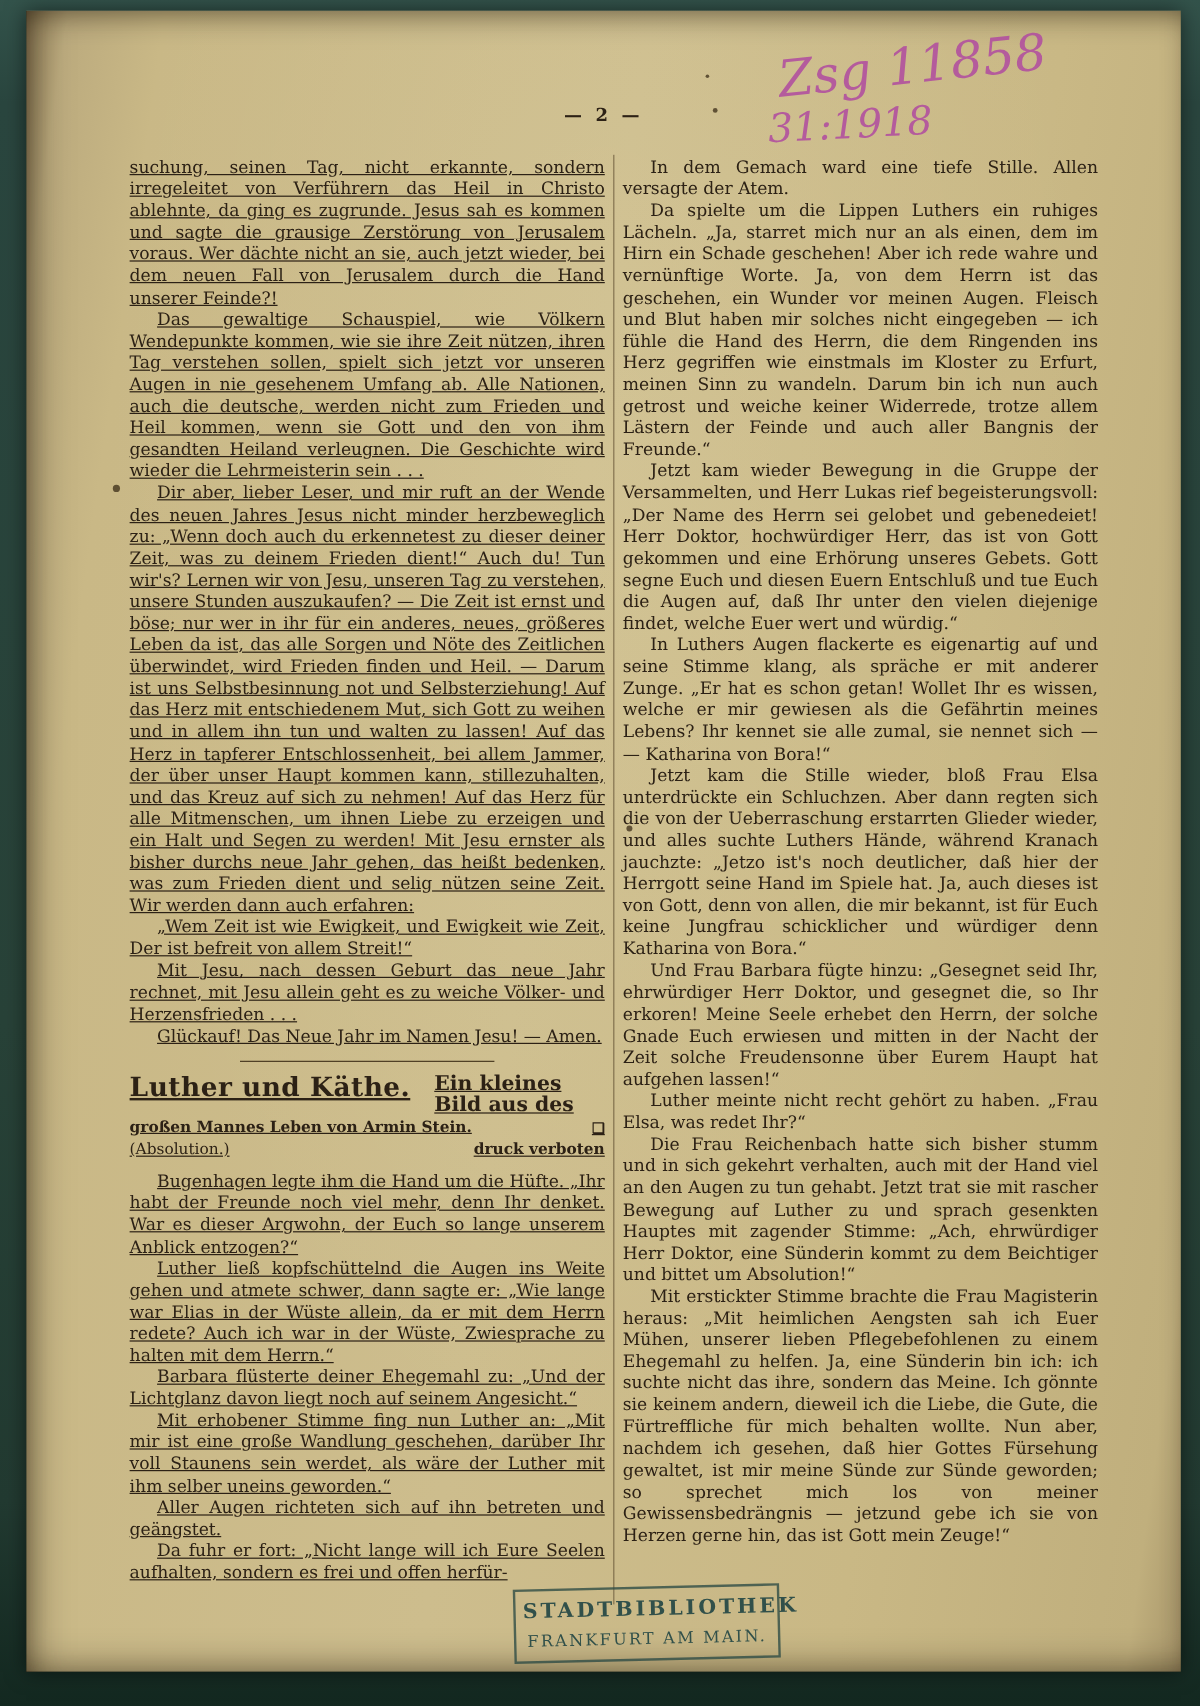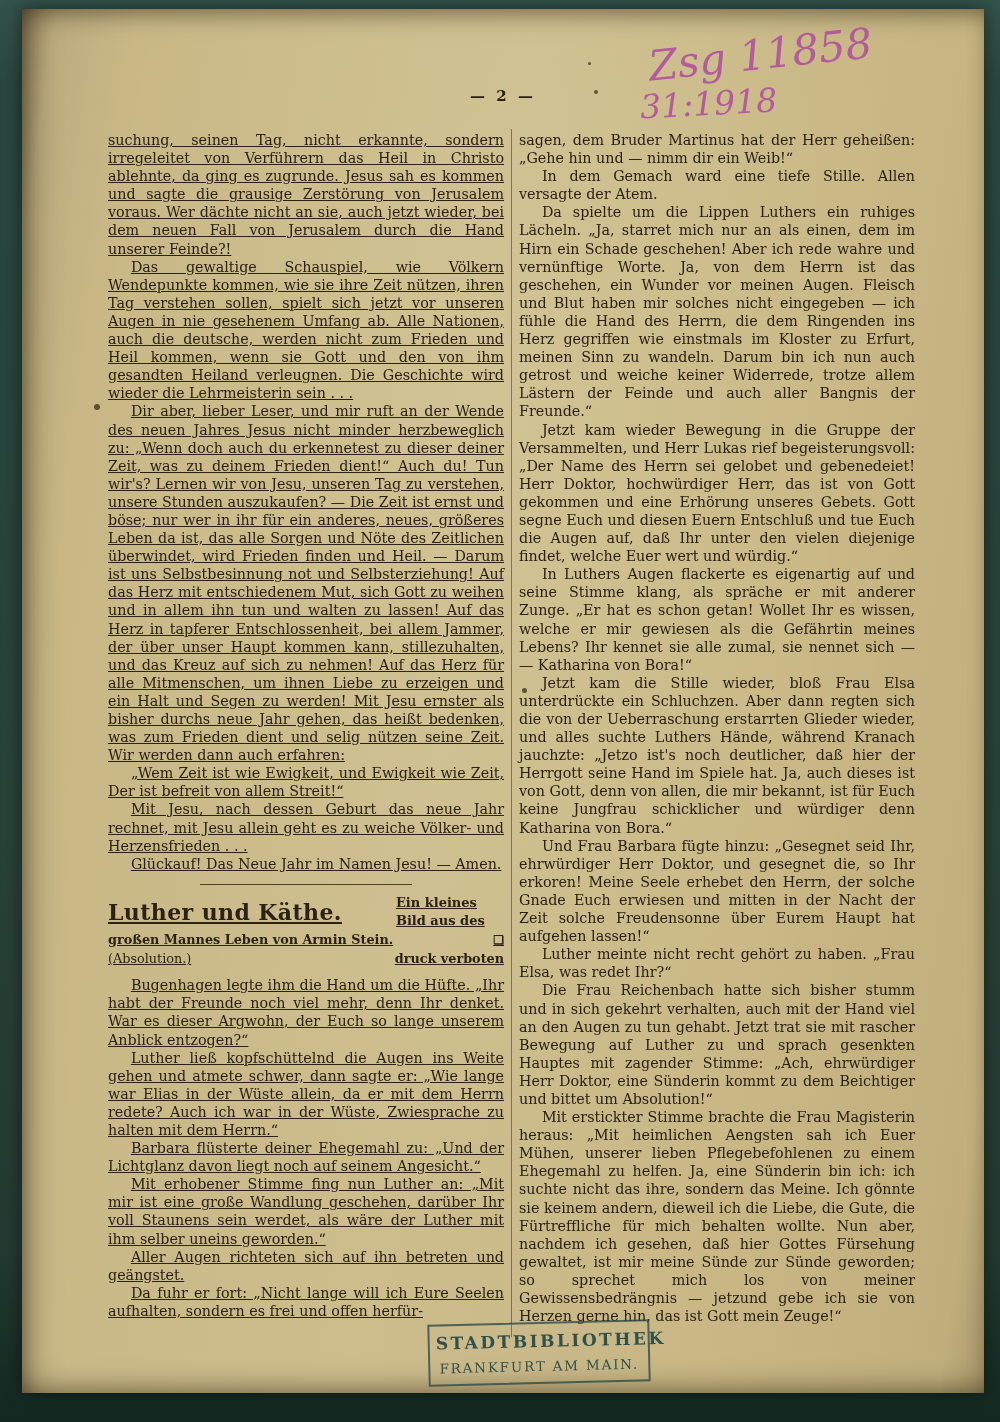--- a/index.html
+++ b/index.html
@@ -43,23 +43,23 @@
   }
   .para { margin:0; text-indent:1.6em; }
   .noindent { text-indent:0; }
   .verse { text-indent:1.6em; }
 
   .section-rule {
     width:212px; height:0; border-top:1.5px solid rgba(58,42,20,0.85);
     margin:11px auto 9px auto;
   }
   .article-header { margin:0 0 8px 0; text-align:left; }
-  .ah-line1 { display:flex; align-items:center; gap:10px; }
+  .ah-line1 { display:flex; align-items:flex-start; gap:20px; }
   .ah-title { font-size:22px; line-height:24px; font-weight:bold; letter-spacing:0.4px; white-space:nowrap; }
-  .ah-byline1 { font-size:13px; font-weight:600;margin-left:44px; }
+  .ah-byline1 { font-size:17px; font-weight:600; }
   .ah-line2 { display:flex; justify-content:space-between; align-items:flex-start; font-size:12.8px; font-weight:600; margin-top:1px; }
   .ah-marker { font-size:12px; }
   .ah-line3 { display:flex; justify-content:space-between; align-items:baseline; font-size:12.8px; margin-top:1px; }
   .ah-rights { font-weight:bold; }
 
   .stamp {
     position:absolute; left:428px; top:1322px; width:206px;
     border:2.5px solid rgba(44,74,68,0.78); color:#31504a;
     padding:7px 6px 8px 6px; text-align:center; transform:rotate(-1.4deg);
     background: rgba(190,175,135,0.06);
@@ -109,21 +109,20 @@
 
     <p class="para">Bugenhagen legte ihm die Hand um die Hüfte. „Ihr habt der Freunde noch viel mehr, denn Ihr denket. War es dieser Argwohn, der Euch so lange unserem Anblick entzogen?“</p>
     <p class="para">Luther ließ kopfschüttelnd die Augen ins Weite gehen und atmete schwer, dann sagte er: „Wie lange war Elias in der Wüste allein, da er mit dem Herrn redete? Auch ich war in der Wüste, Zwiesprache zu halten mit dem Herrn.“</p>
     <p class="para">Barbara flüsterte deiner Ehegemahl zu: „Und der Lichtglanz davon liegt noch auf seinem Angesicht.“</p>
     <p class="para">Mit erhobener Stimme fing nun Luther an: „Mit mir ist eine große Wandlung geschehen, darüber Ihr voll Staunens sein werdet, als wäre der Luther mit ihm selber uneins geworden.“</p>
     <p class="para">Aller Augen richteten sich auf ihn betreten und geängstet.</p>
     <p class="para">Da fuhr er fort: „Nicht lange will ich Eure Seelen aufhalten, sondern es frei und offen herfür-</p>
   </div>
 
   <div class="col col-right">
-    <p class="para noindent">sagen, dem Bruder Martinus hat der Herr geheißen: „Gehe hin und — nimm dir ein Weib!“</p>
     <p class="para">In dem Gemach ward eine tiefe Stille. Allen versagte der Atem.</p>
     <p class="para">Da spielte um die Lippen Luthers ein ruhiges Lächeln. „Ja, starret mich nur an als einen, dem im Hirn ein Schade geschehen! Aber ich rede wahre und vernünftige Worte. Ja, von dem Herrn ist das geschehen, ein Wunder vor meinen Augen. Fleisch und Blut haben mir solches nicht eingegeben — ich fühle die Hand des Herrn, die dem Ringenden ins Herz gegriffen wie einstmals im Kloster zu Erfurt, meinen Sinn zu wandeln. Darum bin ich nun auch getrost und weiche keiner Widerrede, trotze allem Lästern der Feinde und auch aller Bangnis der Freunde.“</p>
     <p class="para">Jetzt kam wieder Bewegung in die Gruppe der Versammelten, und Herr Lukas rief begeisterungsvoll: „Der Name des Herrn sei gelobet und gebenedeiet! Herr Doktor, hochwürdiger Herr, das ist von Gott gekommen und eine Erhörung unseres Gebets. Gott segne Euch und diesen Euern Entschluß und tue Euch die Augen auf, daß Ihr unter den vielen diejenige findet, welche Euer wert und würdig.“</p>
     <p class="para">In Luthers Augen flackerte es eigenartig auf und seine Stimme klang, als spräche er mit anderer Zunge. „Er hat es schon getan! Wollet Ihr es wissen, welche er mir gewiesen als die Gefährtin meines Lebens? Ihr kennet sie alle zumal, sie nennet sich — — Katharina von Bora!“</p>
     <p class="para">Jetzt kam die Stille wieder, bloß Frau Elsa unterdrückte ein Schluchzen. Aber dann regten sich die von der Ueberraschung erstarrten Glieder wieder, und alles suchte Luthers Hände, während Kranach jauchzte: „Jetzo ist's noch deutlicher, daß hier der Herrgott seine Hand im Spiele hat. Ja, auch dieses ist von Gott, denn von allen, die mir bekannt, ist für Euch keine Jungfrau schicklicher und würdiger denn Katharina von Bora.“</p>
     <p class="para">Und Frau Barbara fügte hinzu: „Gesegnet seid Ihr, ehrwürdiger Herr Doktor, und gesegnet die, so Ihr erkoren! Meine Seele erhebet den Herrn, der solche Gnade Euch erwiesen und mitten in der Nacht der Zeit solche Freudensonne über Eurem Haupt hat aufgehen lassen!“</p>
     <p class="para">Luther meinte nicht recht gehört zu haben. „Frau Elsa, was redet Ihr?“</p>
     <p class="para">Die Frau Reichenbach hatte sich bisher stumm und in sich gekehrt verhalten, auch mit der Hand viel an den Augen zu tun gehabt. Jetzt trat sie mit rascher Bewegung auf Luther zu und sprach gesenkten Hauptes mit zagender Stimme: „Ach, ehrwürdiger Herr Doktor, eine Sünderin kommt zu dem Beichtiger und bittet um Absolution!“</p>
     <p class="para">Mit erstickter Stimme brachte die Frau Magisterin heraus: „Mit heimlichen Aengsten sah ich Euer Mühen, unserer lieben Pflegebefohlenen zu einem Ehegemahl zu helfen. Ja, eine Sünderin bin ich: ich suchte nicht das ihre, sondern das Meine. Ich gönnte sie keinem andern, dieweil ich die Liebe, die Gute, die Fürtreffliche für mich behalten wollte. Nun aber, nachdem ich gesehen, daß hier Gottes Fürsehung gewaltet, ist mir meine Sünde zur Sünde geworden; so sprechet mich los von meiner Gewissensbedrängnis — jetzund gebe ich sie von Herzen gerne hin, das ist Gott mein Zeuge!“</p>
   </div>

